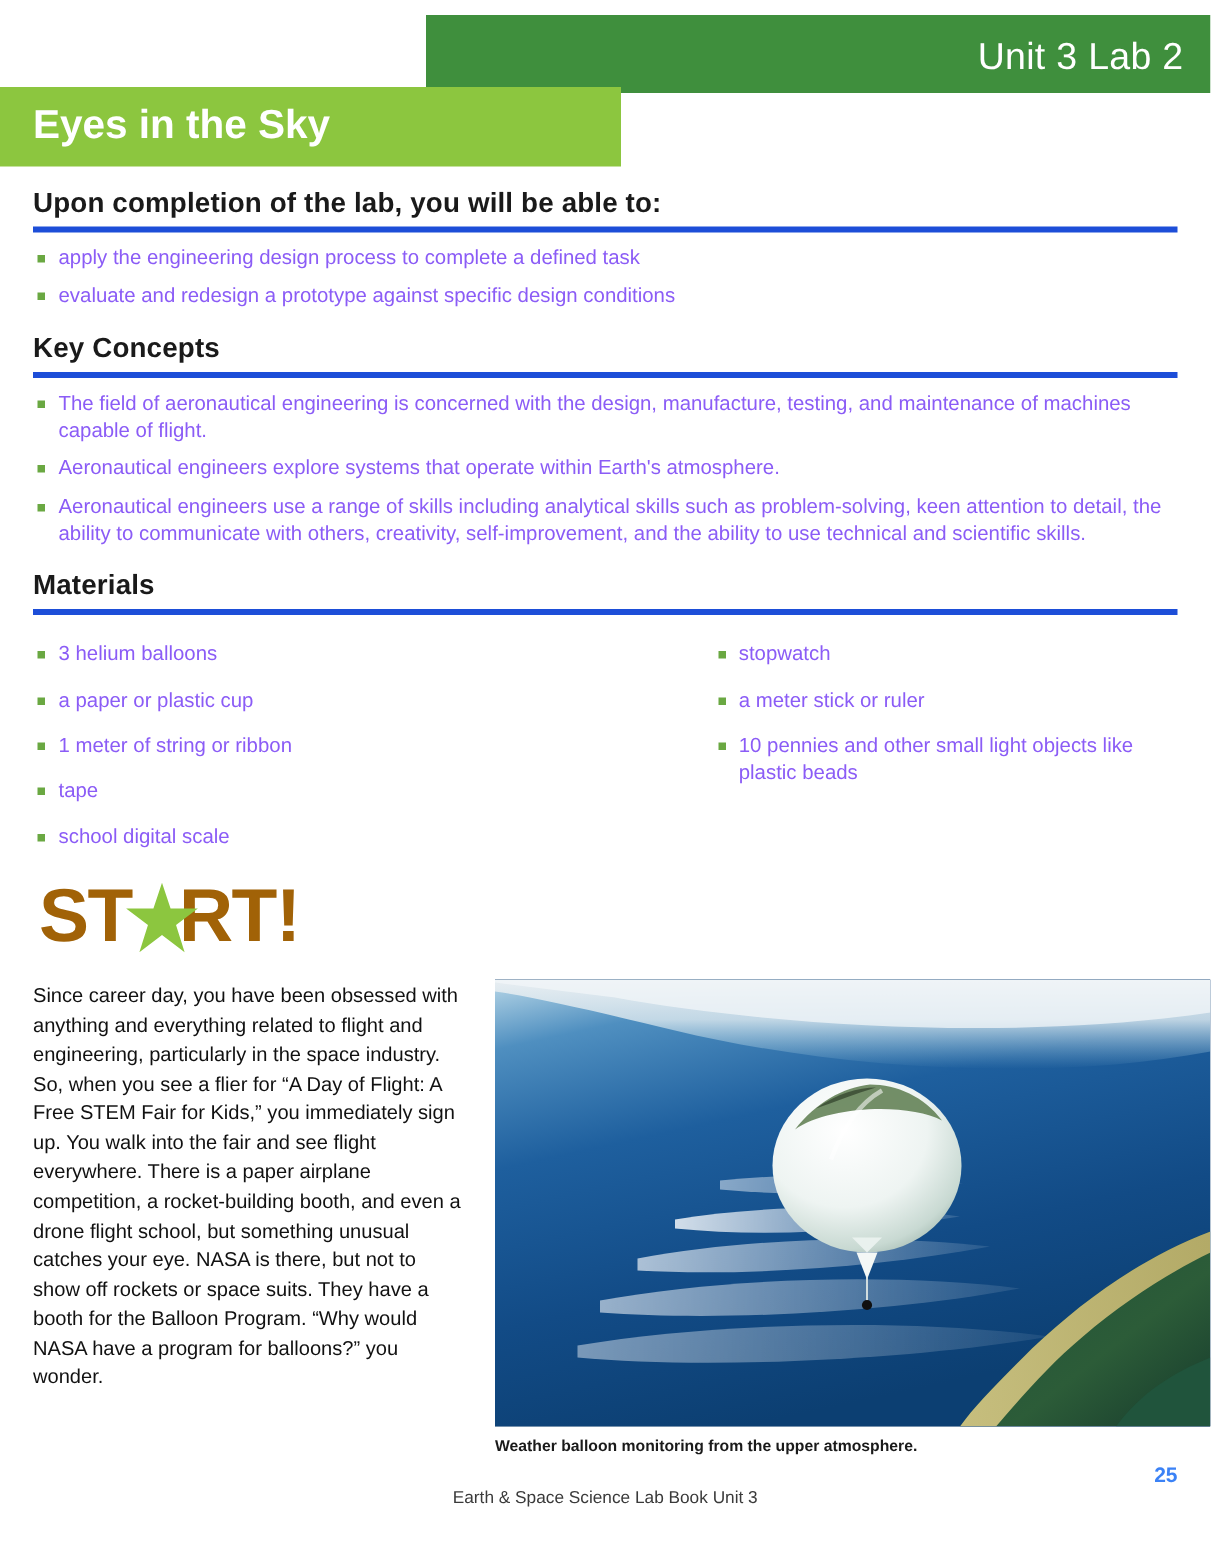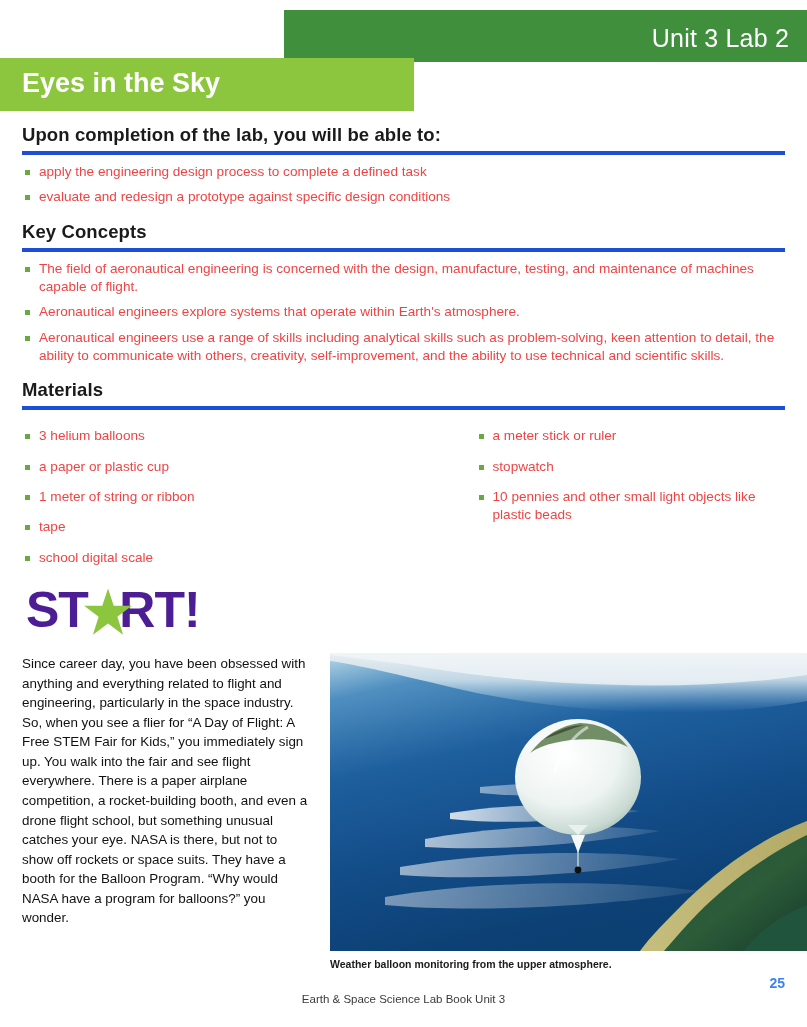--- a/index.html
+++ b/index.html
@@ -70,21 +70,21 @@
   }
   h2.section.tight { margin-top: 14px; }
 
   ul.bullets { list-style: none; margin: 8px 0 0 0; padding: 0; }
   ul.bullets li {
     position: relative;
     padding-left: 17px;
     margin-bottom: 7px;
     font-size: 13.6px;
     line-height: 1.35;
-    color: #ef4444;
+    color: #8b5cf6;
   }
   ul.bullets li::before {
     content: "";
     position: absolute;
     left: 3px;
     top: 7px;
     width: 5px;
     height: 5px;
     background: #6aa842;
   }
@@ -103,21 +103,21 @@
     position: absolute;
     top: 585px;
     left: 26px;
     width: 160px;
     height: 58px;
   }
   .start-text {
     font-size: 50px;
     font-weight: bold;
     letter-spacing: -1px;
-    color: #4c1d95;
+    color: #a16207;
     font-family: "Liberation Sans Narrow", "Liberation Sans", sans-serif;
     line-height: 1;
   }
   .star-overlay {
     position: absolute;
     left: 56px;
     top: 2px;
     width: 52px;
     height: 52px;
   }
@@ -203,22 +203,22 @@
       <ul class="bullets">
         <li>3 helium balloons</li>
         <li>a paper or plastic cup</li>
         <li>1 meter of string or ribbon</li>
         <li>tape</li>
         <li>school digital scale</li>
       </ul>
     </div>
     <div class="materials-col right">
       <ul class="bullets">
+        <li>stopwatch</li>
         <li>a meter stick or ruler</li>
-        <li>stopwatch</li>
         <li>10 pennies and other small light objects like plastic beads</li>
       </ul>
     </div>
   </div>
 </div>
 
 <div class="start-block">
   <div class="start-text">
     <span>ST</span><span style="visibility:hidden">A</span><span>RT!</span>
   </div>

